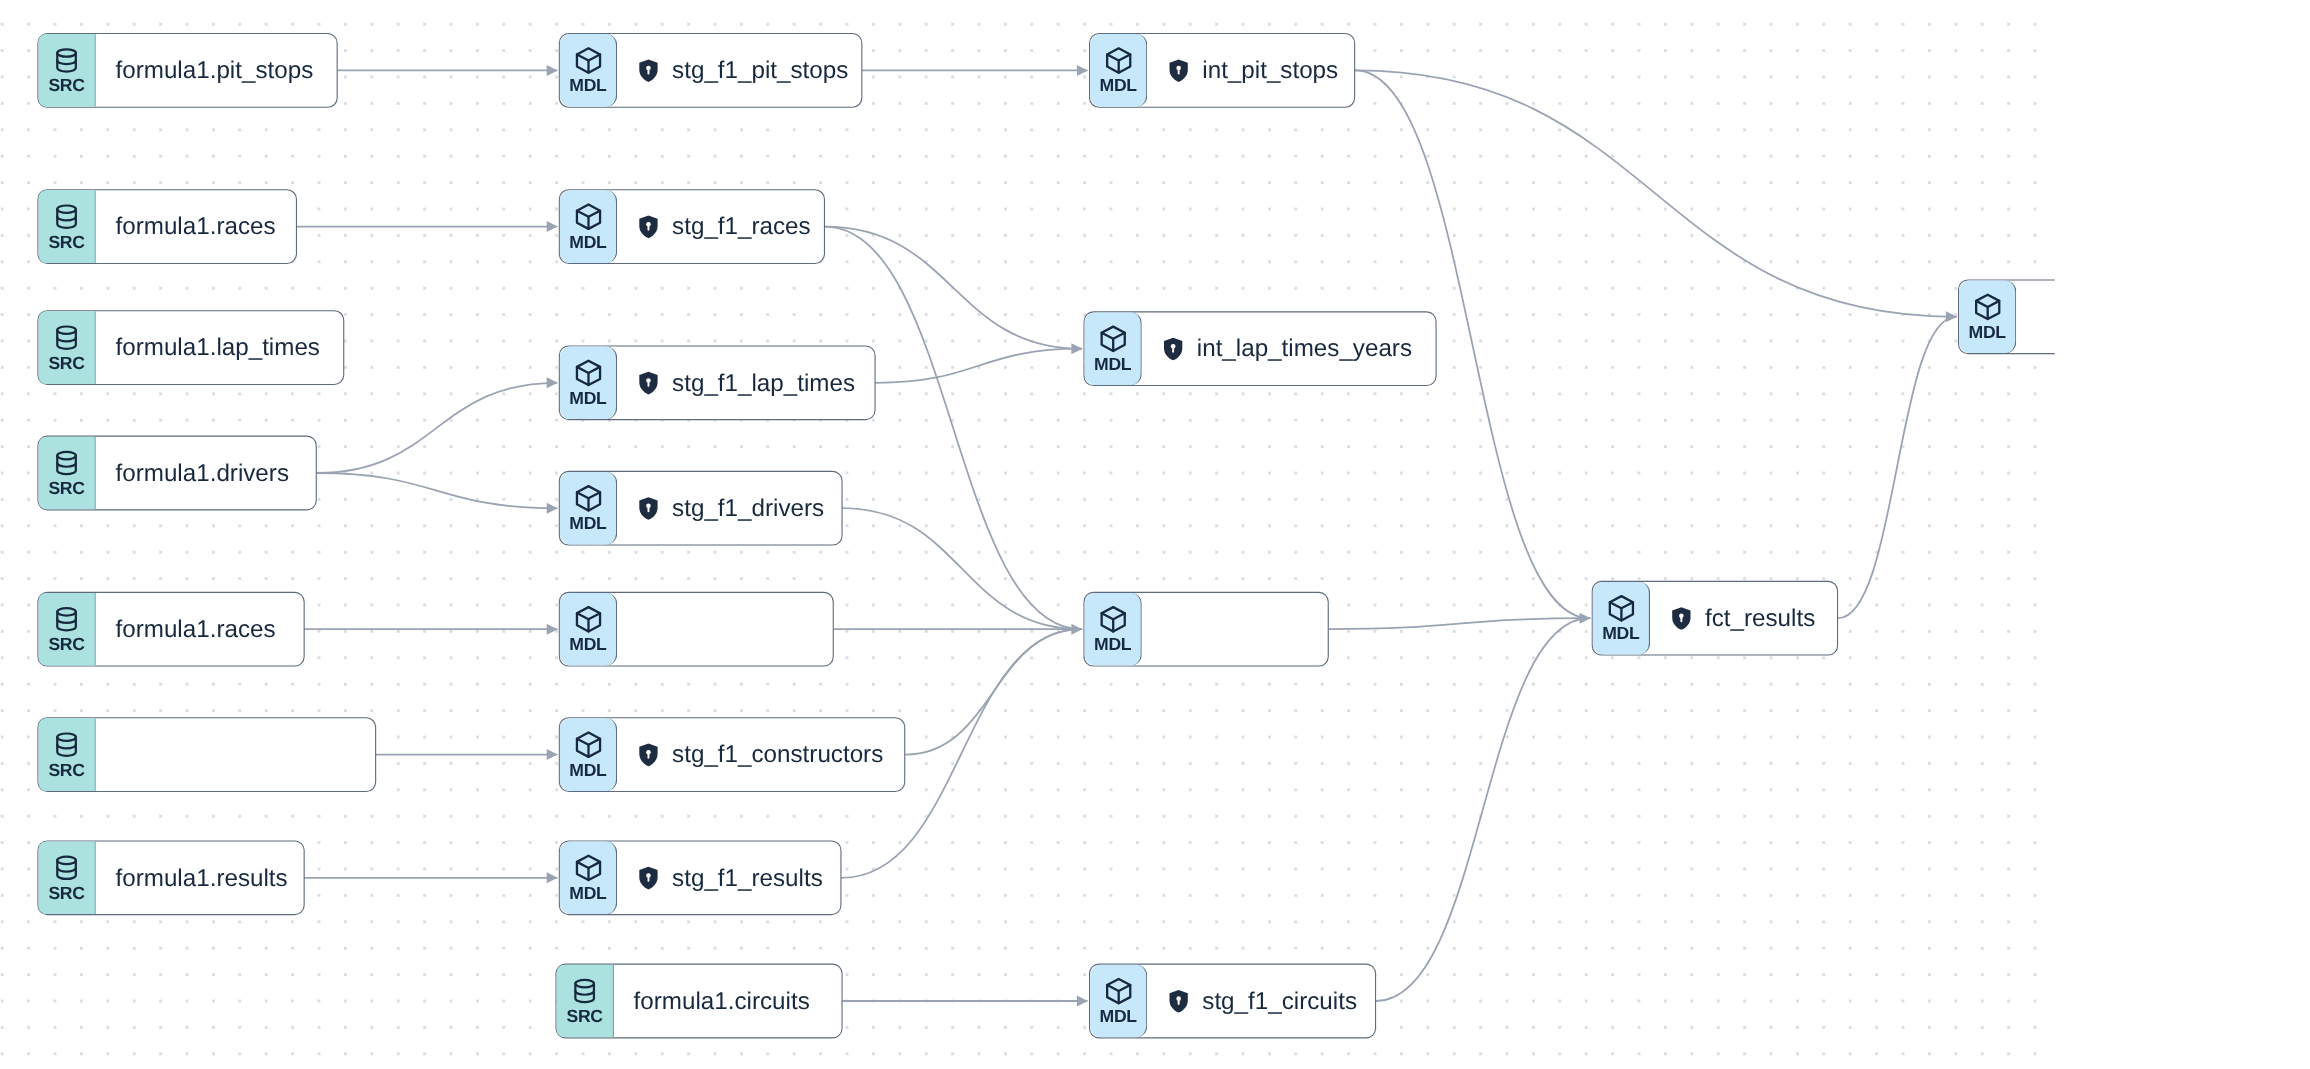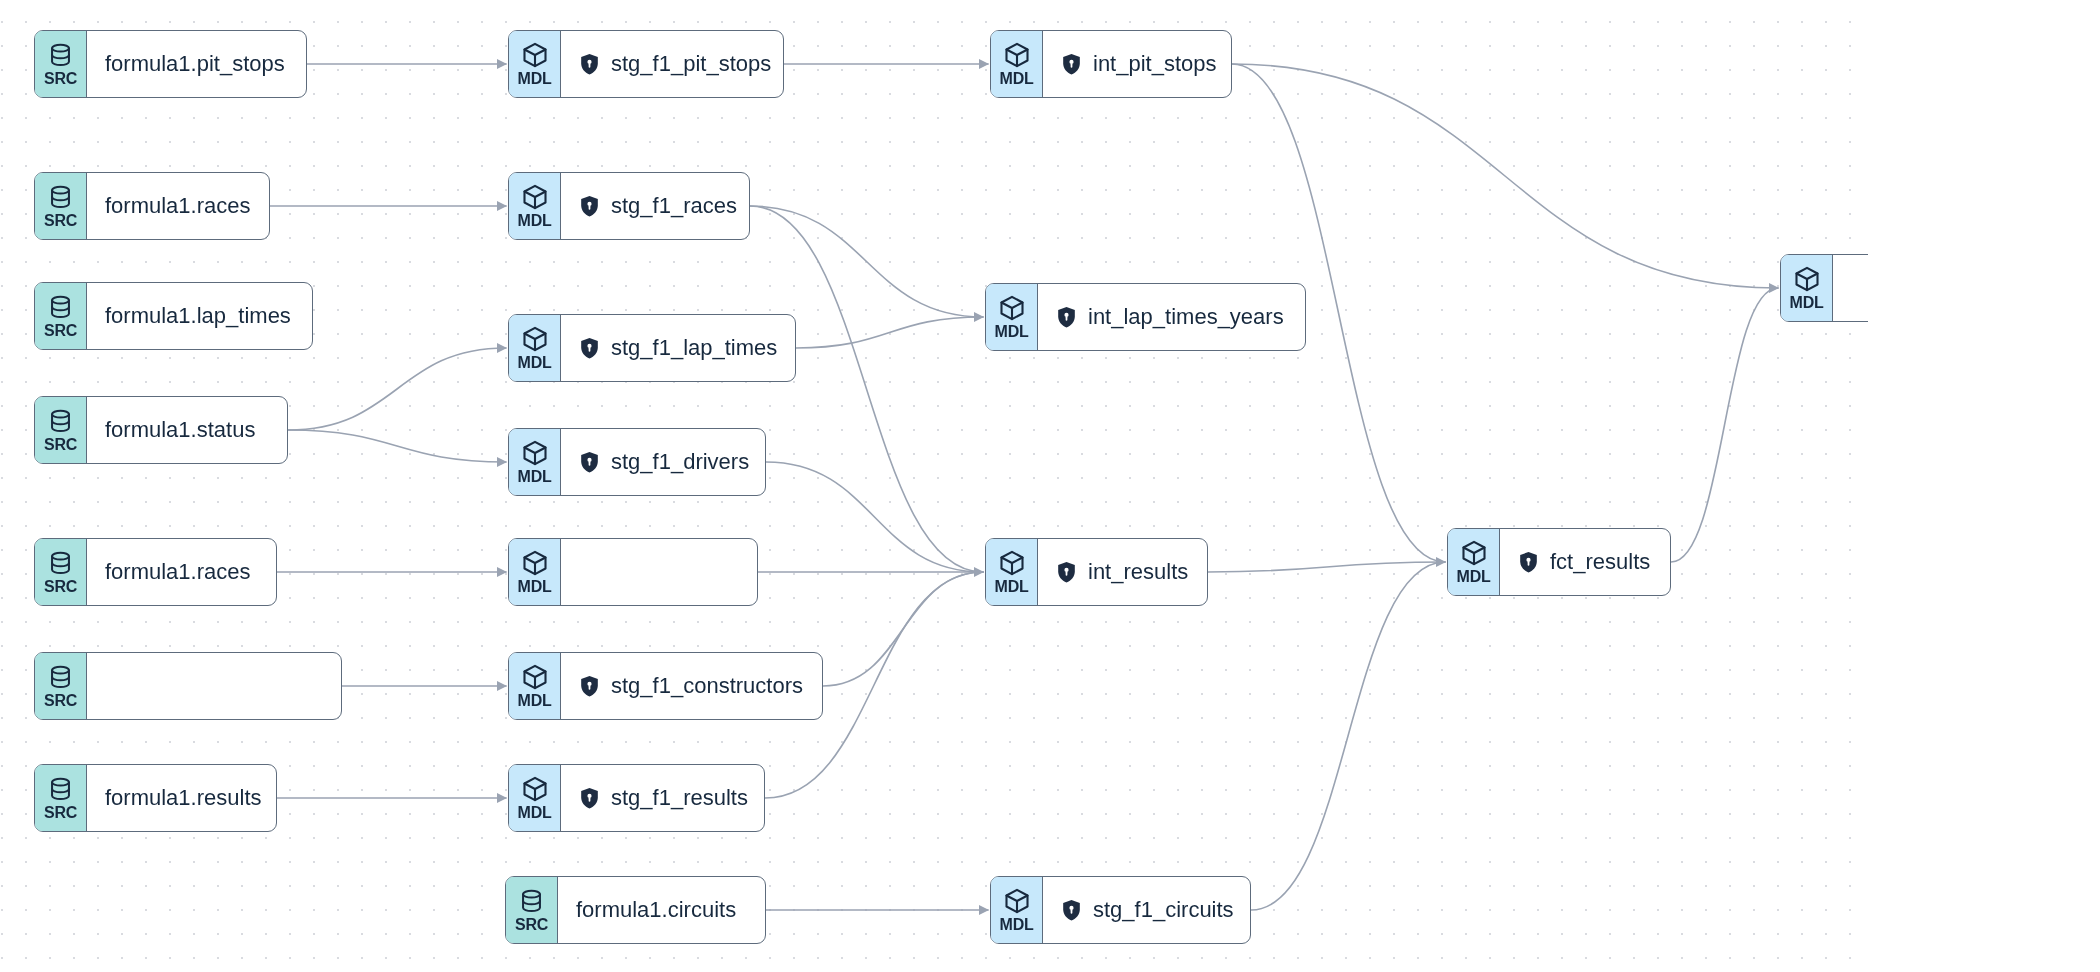--- a/index.html
+++ b/index.html
@@ -28,21 +28,21 @@
     cursor:pointer;
   }
   .badge{
     flex:0 0 51px;width:51px;
     display:flex;flex-direction:column;align-items:center;justify-content:center;
     gap:2px;
     border-right:1.5px solid var(--border,#5d6b7c);
     border-radius:7px 0 0 7px;
   }
   .node.source .badge{background:var(--srcBg,#abe2e0);}
-  .node.model  .badge{background:var(--mdlBg,#c7e8fb);}
+  .node.model  .badge{background:var(--mdlBg,#c7e8fb);border-radius:10px;}
   .blabel{font-size:16px;font-weight:700;line-height:1;color:var(--text,#17293e);letter-spacing:-0.3px;}
   .bicon{display:flex;align-items:center;justify-content:center;}
   .bicon svg{display:block;}
   .name{
     flex:1;display:flex;align-items:center;gap:11px;
     padding:0 20px 0 18px;
     font-size:22px;color:var(--text,#17293e);
     white-space:nowrap;
   }
   .shield{display:flex;align-items:center;}
@@ -249,21 +249,21 @@
         <span class="bicon">
           <svg width="27" height="27" viewBox="0 0 24 24" fill="none" stroke="#17293e" stroke-width="1.8" stroke-linecap="round" stroke-linejoin="round">
             <ellipse cx="12" cy="5.5" rx="7.5" ry="3"></ellipse>
             <path d="M4.5 5.5v6c0 1.66 3.36 3 7.5 3s7.5-1.34 7.5-3v-6"></path>
             <path d="M4.5 11.5v6c0 1.66 3.36 3 7.5 3s7.5-1.34 7.5-3v-6"></path>
           </svg>
         </span>
         <span class="blabel">SRC</span>
       </div>
       <div class="name">
-        <span>formula1.status</span>
+        <span>formula1.drivers</span>
       </div>
     </div>
     <div class="node model" style="left: 508px; top: 428px; width: 258px;">
       <div class="badge">
         <span class="bicon">
           <svg width="28" height="28" viewBox="0 0 24 24" fill="none" stroke="#17293e" stroke-width="1.8" stroke-linecap="round" stroke-linejoin="round">
             <path d="M12 2.5 21 7.3v9.4L12 21.5 3 16.7V7.3L12 2.5z"></path>
             <path d="M3 7.3 12 12l9-4.7"></path>
             <path d="M12 12v9.5"></path>
           </svg>
@@ -311,30 +311,20 @@
     <div class="node model" style="left: 985px; top: 538px; width: 223px;">
       <div class="badge">
         <span class="bicon">
           <svg width="28" height="28" viewBox="0 0 24 24" fill="none" stroke="#17293e" stroke-width="1.8" stroke-linecap="round" stroke-linejoin="round">
             <path d="M12 2.5 21 7.3v9.4L12 21.5 3 16.7V7.3L12 2.5z"></path>
             <path d="M3 7.3 12 12l9-4.7"></path>
             <path d="M12 12v9.5"></path>
           </svg>
         </span>
         <span class="blabel">MDL</span>
-      </div>
-      <div class="name">
-        <span class="shield">
-          <svg width="21" height="23" viewBox="0 0 24 26">
-            <path d="M12 1 21.5 4.4v7.2c0 6.2-4.1 10.6-9.5 12.9C6.6 22.2 2.5 17.8 2.5 11.6V4.4L12 1z" fill="#1e2c41"></path>
-            <circle cx="12" cy="10" r="2.4" fill="#ffffff"></circle>
-            <rect x="11" y="11.6" width="2" height="5" rx="1" fill="#ffffff"></rect>
-          </svg>
-        </span>
-        <span>int_results</span>
       </div>
     </div>
     <div class="node model" style="left: 1447px; top: 528px; width: 224px;">
       <div class="badge">
         <span class="bicon">
           <svg width="28" height="28" viewBox="0 0 24 24" fill="none" stroke="#17293e" stroke-width="1.8" stroke-linecap="round" stroke-linejoin="round">
             <path d="M12 2.5 21 7.3v9.4L12 21.5 3 16.7V7.3L12 2.5z"></path>
             <path d="M3 7.3 12 12l9-4.7"></path>
             <path d="M12 12v9.5"></path>
           </svg>

